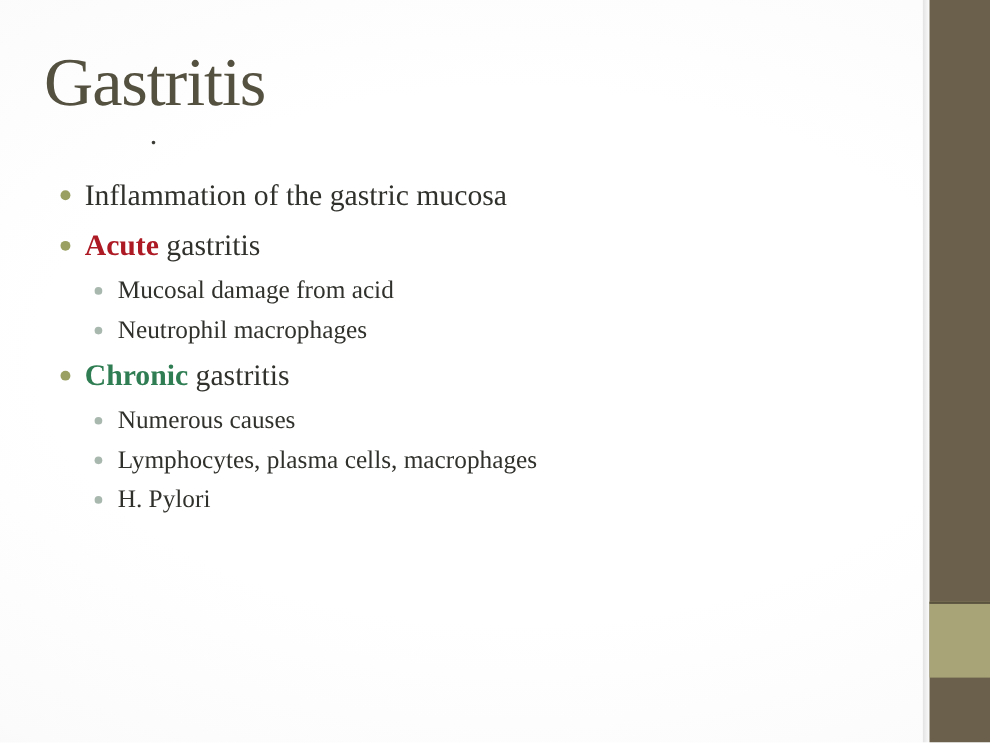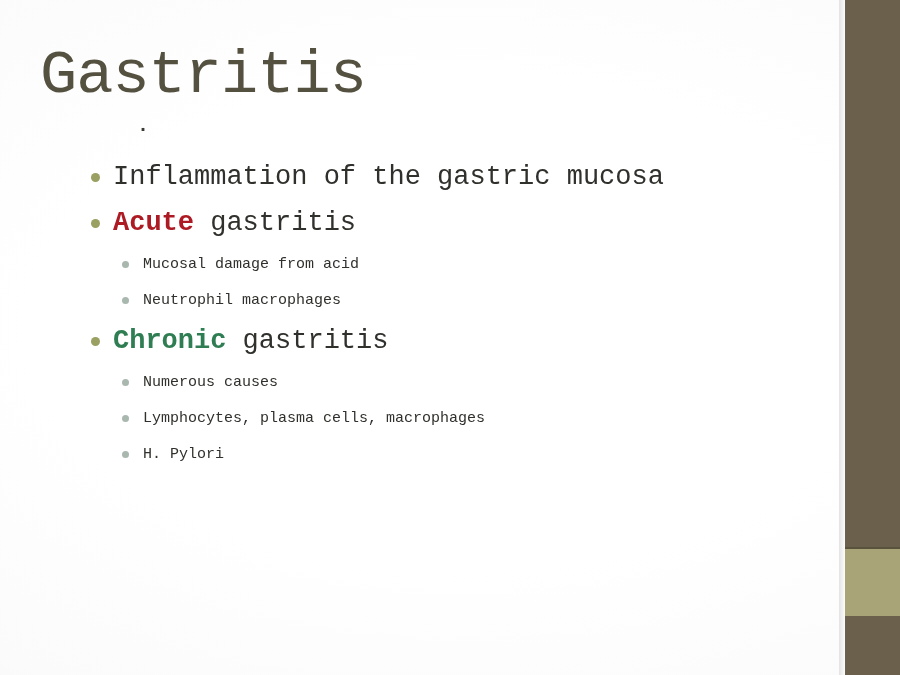--- a/index.html
+++ b/index.html
@@ -5,21 +5,21 @@
   html, body {
     margin: 0;
     padding: 0;
   }
   #slide {
     position: relative;
     width: 900px;
     height: 675px;
     overflow: hidden;
     background: radial-gradient(ellipse 120% 90% at 52% 48%, #ffffff 40%, #fbfbfb 70%, #e9e9e9 100%);
-    font-family: Liberation Mono, monospace;
+    font-family: Liberation Serif, serif;
   }
   .title {
     position: absolute;
     left: 40px;
     top: 40px;
     font-size: 62px;
     line-height: 1.15;
     letter-spacing: -1px;
     color: var(--title-text);
     white-space: nowrap;
@@ -35,21 +35,20 @@
   .bullet-list {
     position: absolute;
     left: 0;
     top: 154px;
     width: 800px;
   }
   .bullet-row {
     display: flex;
     align-items: center;
     white-space: nowrap;
-    margin-left: 36px;
   }
   .bullet-row.l1 { height: 46px; }
   .bullet-row.l2 { height: 36px; }
   .bullet-row .dot {
     border-radius: 50%;
     flex: 0 0 auto;
   }
   .l1 .dot {
     width: 9px;
     height: 9px;
@@ -61,21 +60,21 @@
     width: 7px;
     height: 7px;
     margin-left: 86px;
     margin-right: 14px;
     background: var(--bullet-l2);
   }
   .bullet-text {
     color: var(--body-text);
   }
   .l1 .bullet-text { font-size: 27px; }
-  .l2 .bullet-text { font-size: 15px; }
+  .l2 .bullet-text { font-size: 23px; }
   .seg-red {
     color: var(--accent-red);
     font-weight: bold;
   }
   .seg-green {
     color: var(--accent-green);
     font-weight: bold;
   }
   .sidebar-gap {
     position: absolute;

